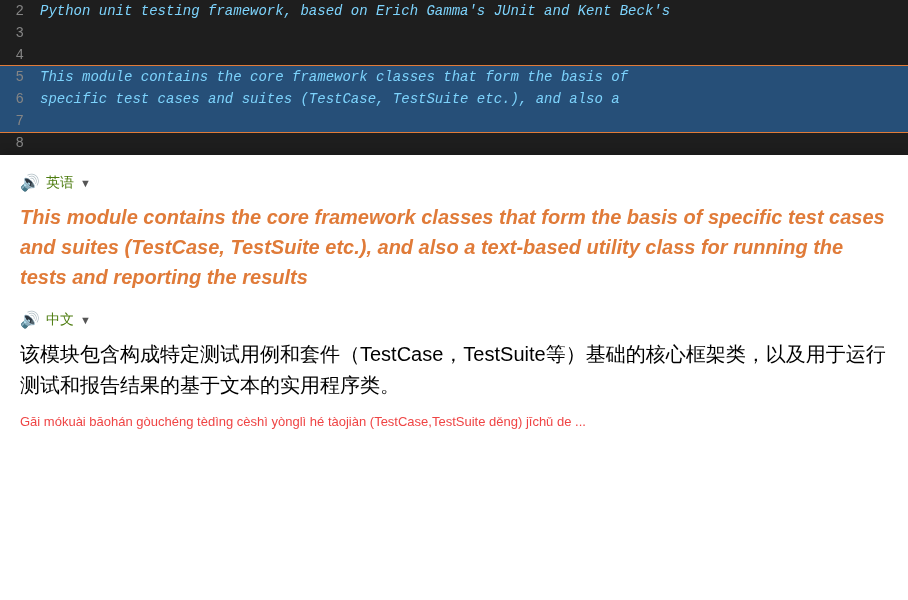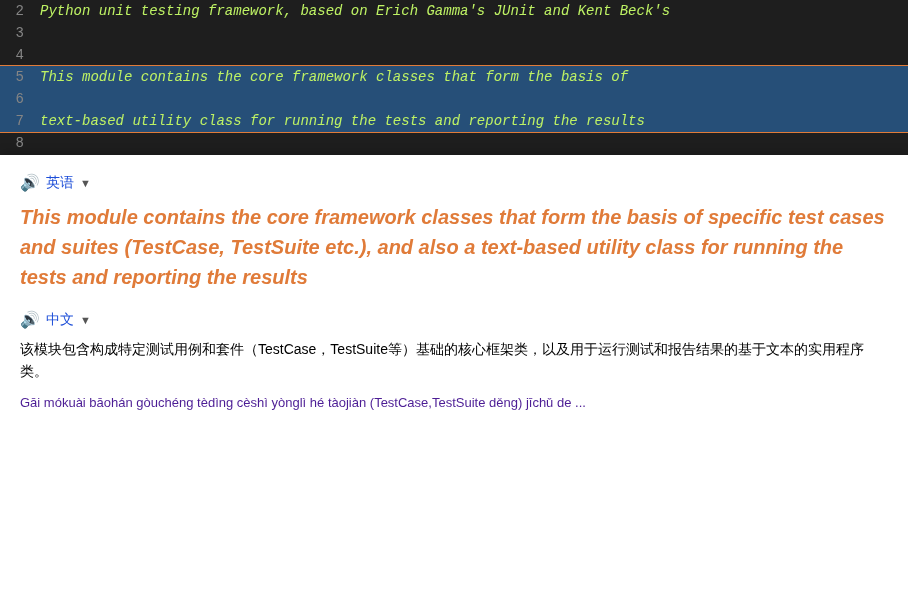--- a/index.html
+++ b/index.html
@@ -33,21 +33,21 @@
       color: #858585;
       min-width: 40px;
       text-align: right;
       padding-right: 16px;
       font-style: normal;
       user-select: none;
       flex-shrink: 0;
     }
 
     .code-text {
-      color: #bef264;
+      color: #7dd3fc;
       white-space: pre-wrap;
       font-style: italic;
     }
 
     
     .tooltip-arrow {
       position: absolute;
       bottom: -18px;
       left: 50%;
       transform: translateX(-50%);
@@ -82,21 +82,21 @@
       font-family: Arial, sans-serif;
       font-style: normal;
     }
 
     .speaker-icon {
       color: #555;
       font-size: 16px;
     }
 
     .lang-label {
-      color: #1d4ed8;
+      color: #4d7c0f;
       font-size: 14px;
       text-align: right;
     }
 
     .dropdown-arrow {
       color: #555;
       font-size: 11px;
     }
 
     .source-text {
@@ -114,30 +114,30 @@
       align-items: center;
       gap: 6px;
       font-size: 14px;
       color: #333;
       margin-bottom: 10px;
       font-family: Arial, sans-serif;
     }
 
     .translated-text {
       font-family: Arial, sans-serif;
-      font-size: 14px;
+      font-size: 20px;
       color: #000;
       line-height: 1.55;
       margin-bottom: 12px;
     }
 
     .romanization {
       font-family: Arial, sans-serif;
       font-size: 13px;
-      color: #4c1d95;
+      color: #ef4444;
       line-height: 1.4;
     }
   </style>
 </head>
 <body>
 
 <div class="code-area">
 
   <div class="code-line">
     <span class="line-number">2</span>
@@ -153,24 +153,24 @@
     <span class="code-text"></span>
   </div>
 
   <div style="outline: 1.5px solid #e07b39; background: #264f78; margin: 0;">
     <div class="code-line" style="background:transparent;">
       <span class="line-number">5</span>
       <span class="code-text">This module contains the core framework classes that form the basis of</span>
     </div>
     <div class="code-line" style="background:transparent;">
       <span class="line-number">6</span>
+      <span class="code-text">specific test cases and suites (TestCase, TestSuite etc.), and also a</span>
     </div>
     <div class="code-line" style="background:transparent;">
       <span class="line-number">7</span>
-      <span class="code-text">text-based utility class for running the tests and reporting the results</span>
     </div>
   </div>
 
   <div class="code-line">
     <span class="line-number">8</span>
   </div>
 
   <div class="tooltip-arrow"></div>
 </div>
 

